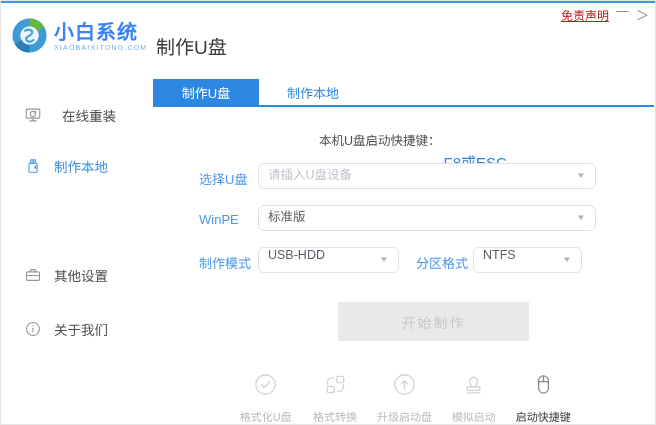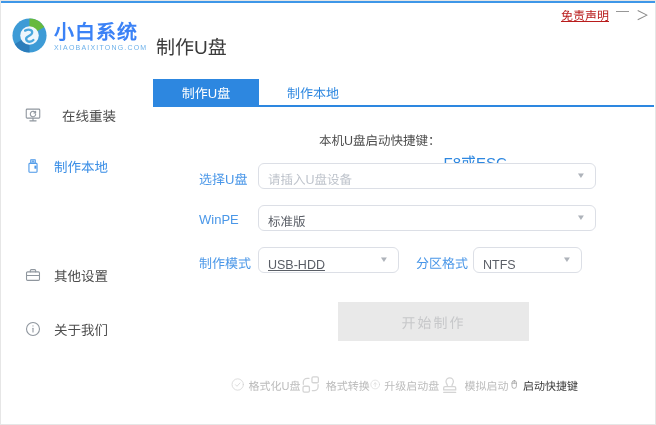--- a/index.html
+++ b/index.html
@@ -42,35 +42,35 @@
 
   
   .hotkey { position:absolute; left:172px; top:127px; width:480px; height:22px;
             display:flex; align-items:center; justify-content:center; }
   .hotkey-label { font-size:12.5px; color:#4c4c4c; }
   .hotkey-value { font-size:15px; color:#2d87e0; margin-left:3px;margin-top:44px; }
 
   
   .f-label { position:absolute; font-size:13px; color:#4a97e8; }
   .sel { position:absolute; height:26px; border:1px solid #dcdfe6; border-radius:6px;
-         background:#fff; display:flex; align-items:flex-end; padding:0 26px 0 9px;
+         background:#fff; display:flex; align-items:flex-start; padding:0 26px 0 9px;
          font-size:12.5px; color:#5a5e66; cursor:pointer; }
   .sel .caret { position:absolute; right:9px; top:50%; transform:translateY(-55%) scaleY(.8);
                 color:#aeb3ba; font-size:10px; }
   .sel.placeholder { color:#bfc4cc; }
 
   
   .start-btn { position:absolute; left:305px; top:301px; width:191px; height:39px;
                background:#e9e9e9; color:#c7c8ca; font-size:14px; border:none;
                display:flex; align-items:center; justify-content:center; letter-spacing:2px;margin-left:32px; }
 
   
   .actions { position:absolute; left:230px; top:372px; width:347px; display:flex; }
-  .action { width:69.4px; display:flex; flex-direction:row; align-items:center;
-            gap:4px; cursor:pointer; }
+  .action { width:69.4px; display:flex; flex-direction:column; align-items:center;
+            gap:12px; cursor:pointer; }
   .action svg { width:23px; height:23px; stroke:#d4d4d4; fill:none;
                 stroke-width:1.3; stroke-linecap:round; stroke-linejoin:round; }
   .action .a-label { font-size:11px; color:#bcbcbc; white-space:nowrap; }
   .action.active svg { stroke:#8a8a8a; }
   .action.active .a-label { color:#3a3a3a; }
 </style>
 </head>
 <body>
 
 <div class="window">
@@ -145,21 +145,21 @@
     <span class="caret">▼</span>
   </div>
 
   <span class="f-label" style="left:198px; top:211px;">WinPE</span>
   <div class="sel" style="left:257px; top:204px; width:338px;">
     <span>标准版</span>
     <span class="caret">▼</span>
   </div>
 
   <span class="f-label" style="left:198px; top:252px;">制作模式</span>
-  <div class="sel" style="left:257px; top:246px; width:141px;text-decoration:underline;">
+  <div class="sel" style="left:257px; top:246px; width:141px;">
     <span>USB-HDD</span>
     <span class="caret">▼</span>
   </div>
   <span class="f-label" style="left:415px; top:252px;">分区格式</span>
   <div class="sel" style="left:472px; top:246px; width:109px;">
     <span>NTFS</span>
     <span class="caret">▼</span>
   </div>
 
   <button class="start-btn" disabled="">开始制作</button>

